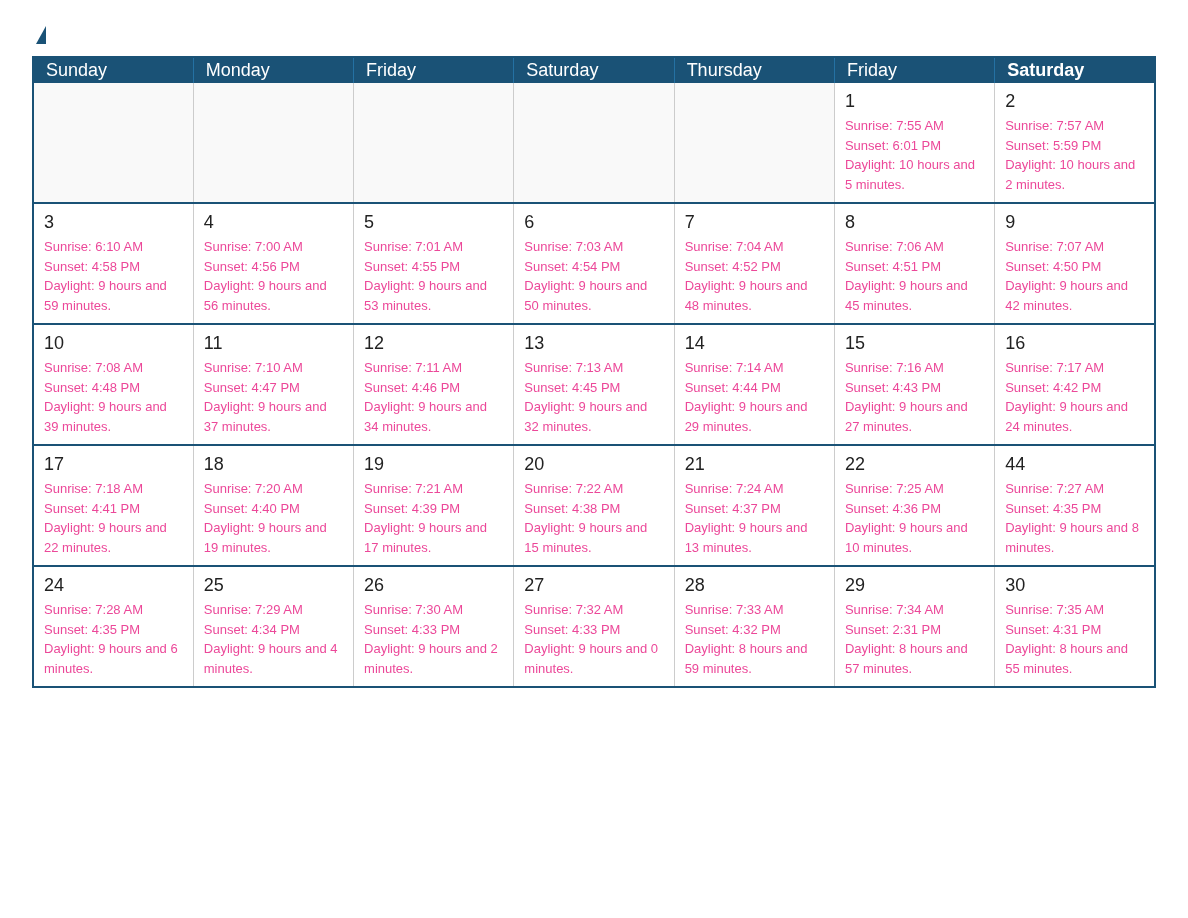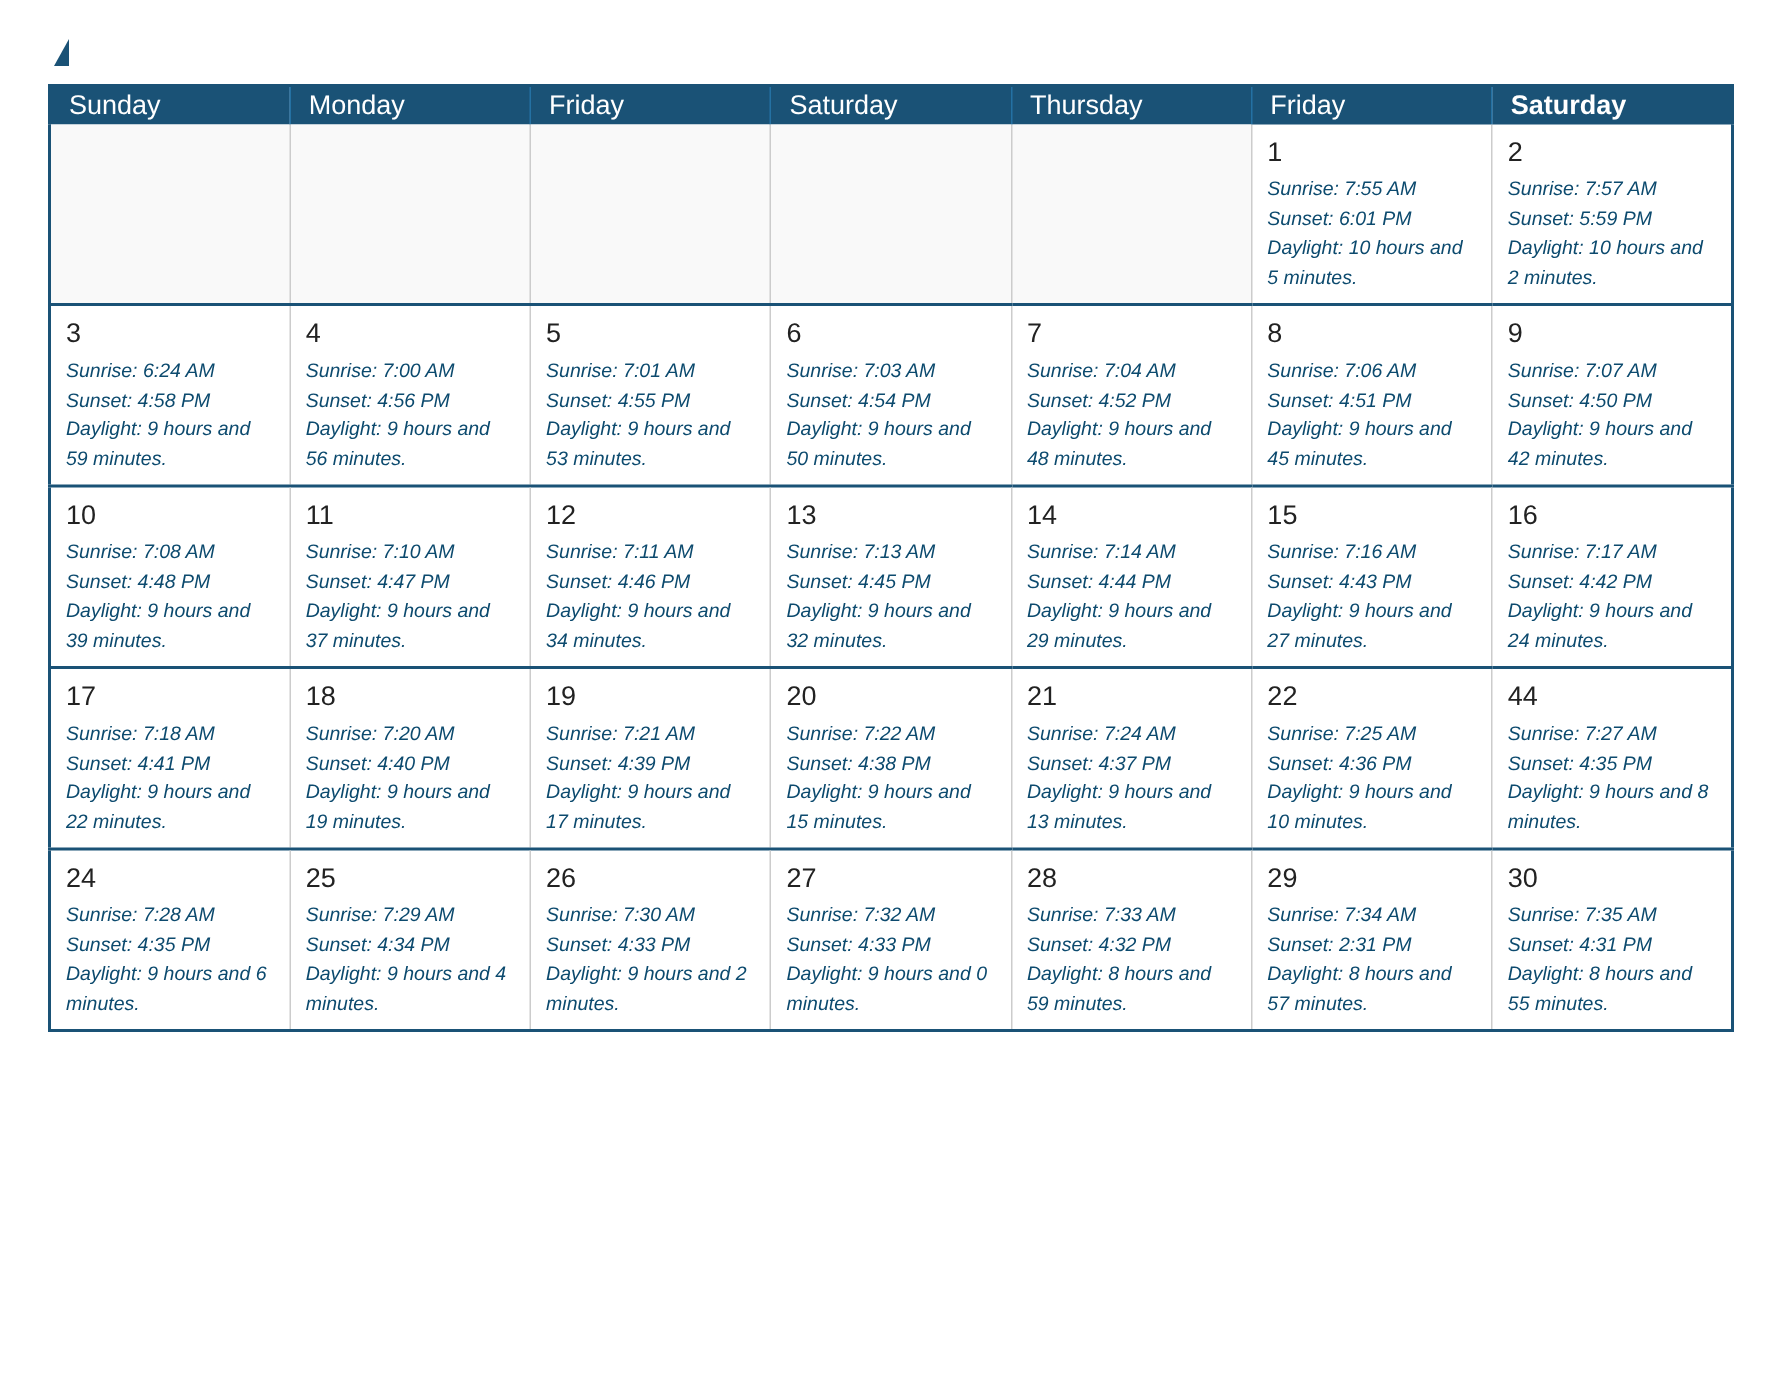--- a/index.html
+++ b/index.html
@@ -88,23 +88,22 @@
     .calendar td:last-child { border-right: none; }
     .calendar tr:last-child td { border-bottom: none; }
     .day-number {
       font-size: 18px;
       color: #222;
       display: block;
       margin-bottom: 4px;
     }
     .day-info {
       font-size: 13px;
-      color: #0c4a6e;
+      color: #ec4899;
       line-height: 1.5;
-      font-style: italic;
     }
     .empty-cell {
       background: #f9f9f9;
     }
   </style>
 </head>
 <body>
 
 <div class="header">
   <div class="logo">
@@ -148,21 +147,21 @@
         <td>
           <span class="day-number">2</span>
           <div class="day-info">Sunrise: 7:57 AM
 Sunset: 5:59 PM
 Daylight: 10 hours and 2 minutes.</div>
         </td>
       </tr>
       <tr>
         <td>
           <span class="day-number">3</span>
-          <div class="day-info">Sunrise: 6:24 AM
+          <div class="day-info">Sunrise: 6:10 AM
 Sunset: 4:58 PM
 Daylight: 9 hours and 59 minutes.</div>
         </td>
         <td>
           <span class="day-number">4</span>
           <div class="day-info">Sunrise: 7:00 AM
 Sunset: 4:56 PM
 Daylight: 9 hours and 56 minutes.</div>
         </td>
         <td>

